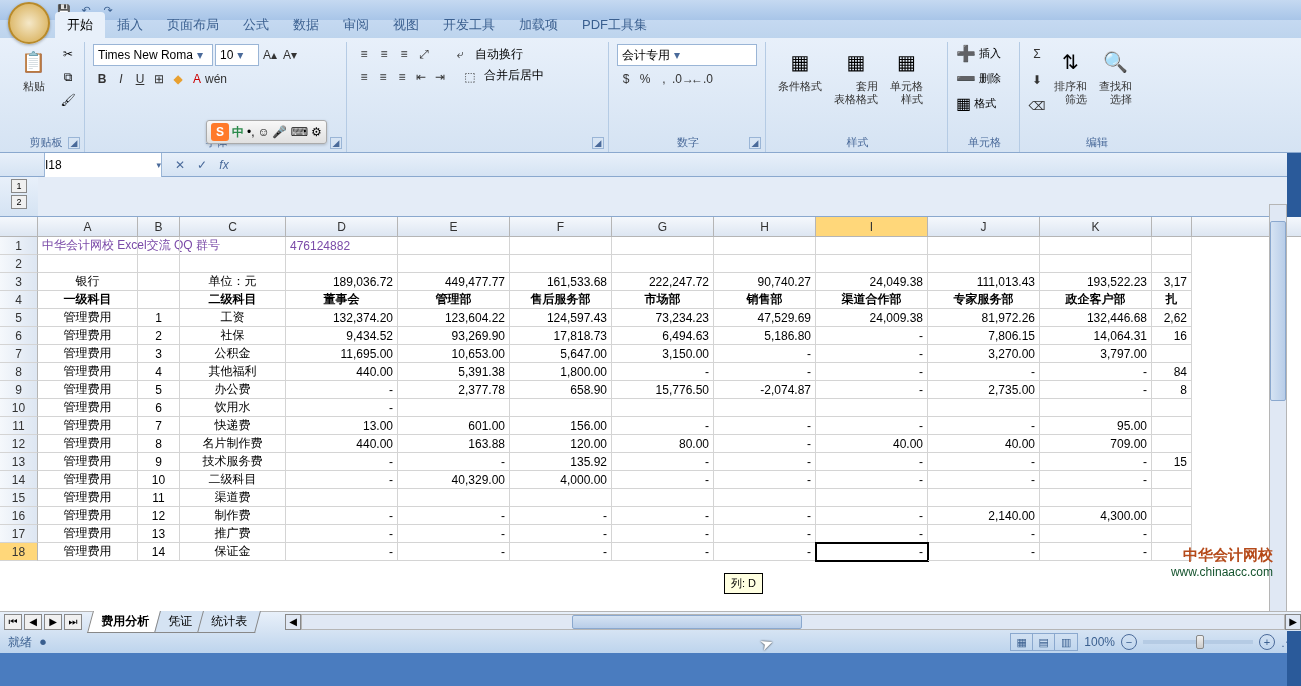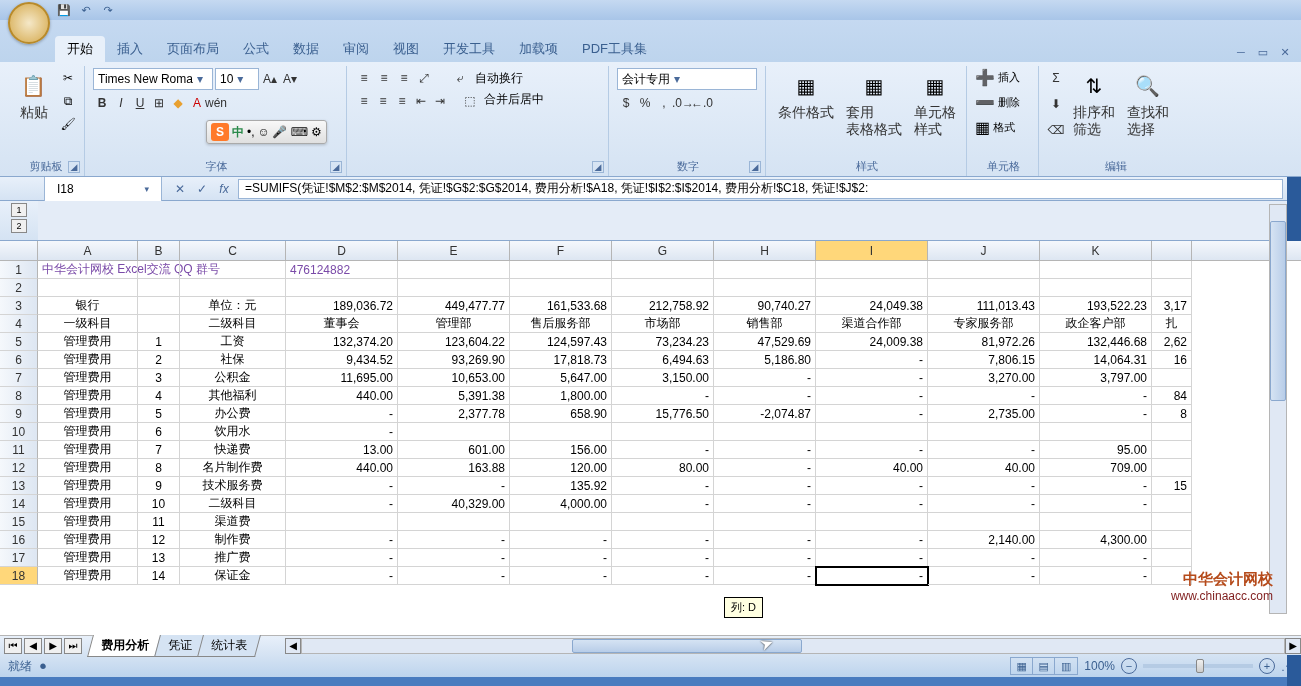--- a/index.html
+++ b/index.html
@@ -7,49 +7,49 @@
 
 
 .titlebar { height: 20px; background: linear-gradient(#c5d9f1, #a8c5e8); position: relative; }
 .office-btn { position: absolute; left: 8px; top: 2px; width: 42px; height: 42px; border-radius: 50%; background: radial-gradient(#f5e8c8, #d4a84a); border: 2px solid #b88a2a; z-index: 100; box-shadow: 0 1px 3px rgba(0,0,0,0.3); }
 .qat { position: absolute; left: 55px; top: 2px; display: flex; gap: 4px; }
 .qat span { width: 18px; height: 16px; display: inline-flex; align-items: center; justify-content: center; font-size: 11px; color: #3a5f8f; }
 .win-controls { position: absolute; right: 6px; top: 24px; display: flex; gap: 2px; }
 .win-controls span { width: 20px; height: 16px; display: inline-flex; align-items: center; justify-content: center; font-size: 11px; color: #4a6a9a; cursor: pointer; }
 
 
-.ribbon-tabs { height: 42px; background: linear-gradient(#c5d9f1, #bdd4ed); display: flex; align-items: flex-end; padding-left: 55px; position: relative; }
+.ribbon-tabs { height: 18px; background: linear-gradient(#c5d9f1, #bdd4ed); display: flex; align-items: flex-end; padding-left: 55px; position: relative; }
 .ribbon-tabs .tab { padding: 4px 12px; font-size: 13px; color: #3a5f8f; cursor: pointer; }
 .ribbon-tabs .tab.active { background: #e8f0fa; border-radius: 4px 4px 0 0; color: #000; }
 
 
 .ribbon { height: 115px; background: linear-gradient(#e8f0fa, #d5e3f3); border-bottom: 1px solid #8aa8ce; display: flex; padding: 4px 8px 0 8px; gap: 2px; position: relative; }
 .group { border-right: 1px solid #b5cbe4; padding: 2px 6px 16px 6px; display: flex; flex-direction: column; position: relative; min-width: 50px; }
 .group-label { position: absolute; bottom: 2px; left: 0; right: 0; text-align: center; font-size: 11px; color: #4a6a9a; }
 .group-expand { position: absolute; bottom: 3px; right: 4px; width: 12px; height: 12px; font-size: 9px; color: #4a6a9a; border: 1px solid #9ab5d6; display: flex; align-items: center; justify-content: center; }
 .group-content { display: flex; gap: 4px; }
 .big-btn { display: flex; flex-direction: column; align-items: center; padding: 2px 4px; cursor: pointer; }
 .big-btn .ic { width: 32px; height: 32px; display: flex; align-items: center; justify-content: center; font-size: 20px; }
-.big-btn .lbl { font-size: 14px; color: #333; text-align: left; line-height: 1.2; margin-top: 2px; }
+.big-btn .lbl { font-size: 11px; color: #333; text-align: right; line-height: 1.2; margin-top: 2px; }
 .mini-col { display: flex; flex-direction: column; gap: 3px; }
 .mini-btn { width: 20px; height: 20px; display: flex; align-items: center; justify-content: center; font-size: 12px; border: 1px solid transparent; cursor: pointer; }
 .combo { height: 22px; border: 1px solid #9ab5d6; background: #fff; display: flex; align-items: center; padding: 0 4px; font-size: 12px; }
 .combo .dd { width: 14px; text-align: center; color: #4a6a9a; }
 .font-row { display: flex; gap: 2px; align-items: center; }
 .font-row2 { display: flex; gap: 1px; margin-top: 3px; }
 .tiny-btn { width: 18px; height: 20px; display: flex; align-items: center; justify-content: center; font-size: 12px; border: 1px solid transparent; cursor: pointer; color: #333; }
 
 
 .ime-bar { position: absolute; left: 206px; top: 120px; z-index: 200; background: linear-gradient(#f8f8f8,#e0e0e0); border: 1px solid #aaa; border-radius: 3px; padding: 2px 4px; display: flex; gap: 3px; align-items: center; box-shadow: 0 1px 3px rgba(0,0,0,0.2); }
 .ime-bar span { font-size: 12px; }
 .ime-logo { width: 18px; height: 18px; background: #ff7a2a; border-radius: 3px; color: #fff; display: flex; align-items: center; justify-content: center; font-size: 13px; font-weight: bold; }
 
 
 .formula-bar { height: 24px; background: linear-gradient(#e8f0fa,#d5e3f3); display: flex; align-items: center; border-bottom: 1px solid #8aa8ce; }
-.name-box { width: 118px; height: 36px; background: #fff; border: 1px solid #9ab5d6; margin: 0 4px 0 44px; display: flex; align-items: center; padding: 0 12px; font-size: 12px; text-align: center; justify-content: flex-end; }
+.name-box { width: 118px; height: 36px; background: #fff; border: 1px solid #9ab5d6; margin: 0 4px 0 44px; display: flex; align-items: center; padding: 0 0; font-size: 12px; text-align: center; justify-content: flex-end; }
 .name-box .dd { margin-left: auto; color: #4a6a9a; font-size: 9px; }
 .fb-btns { display: flex; gap: 2px; padding: 0 4px; }
 .fb-btns span { width: 20px; height: 18px; display: flex; align-items: center; justify-content: center; font-size: 12px; color: #4a6a9a; }
 .fb-input { flex: 1; height: 20px; background: #fff; border: 1px solid #9ab5d6; margin-right: 18px; padding: 0 6px; font-size: 12px; display: flex; align-items: center; overflow: hidden; white-space: nowrap; }
 
 
 .outline-area { height: 40px; background: linear-gradient(#e8f0fa,#d5e3f3); border-bottom: 1px solid #8aa8ce; display: flex; }
 .outline-col { width: 38px; display: flex; flex-direction: column; align-items: center; padding-top: 2px; gap: 2px; }
 .outline-btn { width: 16px; height: 14px; border: 1px solid #888; background: #f0f0f0; font-size: 9px; display: flex; align-items: center; justify-content: center; cursor: pointer; }
 .outline-rest { flex: 1; background: #e4ecf7; }
@@ -60,36 +60,36 @@
 .corner { width: 38px; border-right: 1px solid #b5b5b5; background: linear-gradient(#f5f8fc,#dde6f2); }
 .ch { border-right: 1px solid #b5b5b5; text-align: center; font-size: 12px; color: #333; display: flex; align-items: center; justify-content: center; }
 .ch.sel { background: #ffd77a; }
 .grid-body { display: flex; flex-direction: column; }
 .row { display: flex; height: 18px; }
 .rh { width: 38px; border-right: 1px solid #b5b5b5; border-bottom: 1px solid #d4d4d4; background: linear-gradient(90deg,#f5f8fc,#dde6f2); text-align: center; font-size: 12px; display: flex; align-items: center; justify-content: center; color: #333; }
 .rh.sel { background: #ffd77a; }
 .cell { border-right: 1px solid #d4d4d4; border-bottom: 1px solid #d4d4d4; font-size: 12px; padding: 0 4px; display: flex; align-items: center; overflow: hidden; white-space: nowrap; }
 .cell.r { justify-content: flex-end; }
 .cell.c { justify-content: center; }
-.cell.b { font-weight: normal; }
+.cell.b { font-weight: bold; }
 .cell.purple { color: #7a4aa8; }
 .cell.active { outline: 2px solid #000; outline-offset: -1px; }
 
 
 .wA { width: 100px; } .wB { width: 42px; } .wC { width: 106px; }
 .wD { width: 112px; } .wE { width: 112px; } .wF { width: 102px; }
 .wG { width: 102px; } .wH { width: 102px; } .wI { width: 112px; }
 .wJ { width: 112px; } .wK { width: 112px; } .wL { width: 40px; text-align: center; }
 
 
 .tooltip { position: absolute; left: 724px; top: 356px; background: #ffffe1; border: 1px solid #000; padding: 2px 6px; font-size: 11px; z-index: 50; }
 
 
 .watermark { position: absolute; right: 28px; bottom: 32px; font-size: 15px; color: #b54a1a; text-align: right; z-index: 40; font-weight: bold; }
-.watermark .url { font-size: 12px; color: #7f1d1d; font-weight: normal; }
+.watermark .url { font-size: 12px; color: #14532d; font-weight: normal; }
 
 
 .sheet-area { height: 20px; background: linear-gradient(#e8f0fa,#d5e3f3); display: flex; align-items: center; border-top: 1px solid #b5b5b5; position: relative; }
 .sheet-nav { display: flex; padding: 0 4px; gap: 2px; }
 .sheet-nav span { width: 18px; height: 16px; border: 1px solid #888; background: #f0f0f0; display: flex; align-items: center; justify-content: center; font-size: 10px; cursor: pointer; }
 .sheet-tabs { display: flex; margin-left: 4px; }
 .sheet-tab { padding: 2px 10px; font-size: 12px; border: 1px solid #888; border-top: none; background: #d5e3f3; transform: skewX(-15deg); margin-right: -3px; cursor: pointer; }
 .sheet-tab span { display: inline-block; transform: skewX(15deg); }
 .sheet-tab.active { background: #fff; font-weight: bold; }
 .hscroll-area { flex: 1; margin-left: 30px; display: flex; align-items: center; position: relative; }
@@ -310,21 +310,20 @@
       <span>I18</span>
       <span class="dd">▾</span>
     </div>
   <div class="fb-btns">
     <span>✕</span>
     <span>✓</span>
     <span>
         <i>fx</i>
       </span>
   </div>
-  <div class="fb-input">=SUMIFS(凭证!$M$2:$M$2014, 凭证!$G$2:$G$2014, 费用分析!$A18, 凭证!$I$2:$I$2014, 费用分析!$C18, 凭证!$J$2:</div>
 </div>
 
 <div class="outline-area">
   <div class="outline-col">
     <div class="outline-btn">1</div>
     <div class="outline-btn">2</div>
   </div>
   <div class="outline-rest"></div>
 </div>
 
@@ -376,21 +375,21 @@
         <div class="cell wL"></div>
       </div>
       <div class="row">
         <div class="rh">3</div>
         <div class="cell wA c">银行</div>
         <div class="cell wB"></div>
         <div class="cell wC c">单位：元</div>
         <div class="cell wD r">189,036.72</div>
         <div class="cell wE r">449,477.77</div>
         <div class="cell wF r">161,533.68</div>
-        <div class="cell wG r">212,758.92</div>
+        <div class="cell wG r">222,247.72</div>
         <div class="cell wH r">90,740.27</div>
         <div class="cell wI r">24,049.38</div>
         <div class="cell wJ r">111,013.43</div>
         <div class="cell wK r">193,522.23</div>
         <div class="cell wL r">3,17</div>
       </div>
       <div class="row">
         <div class="rh">4</div>
         <div class="cell wA c b">一级科目</div>
         <div class="cell wB c b"></div>

